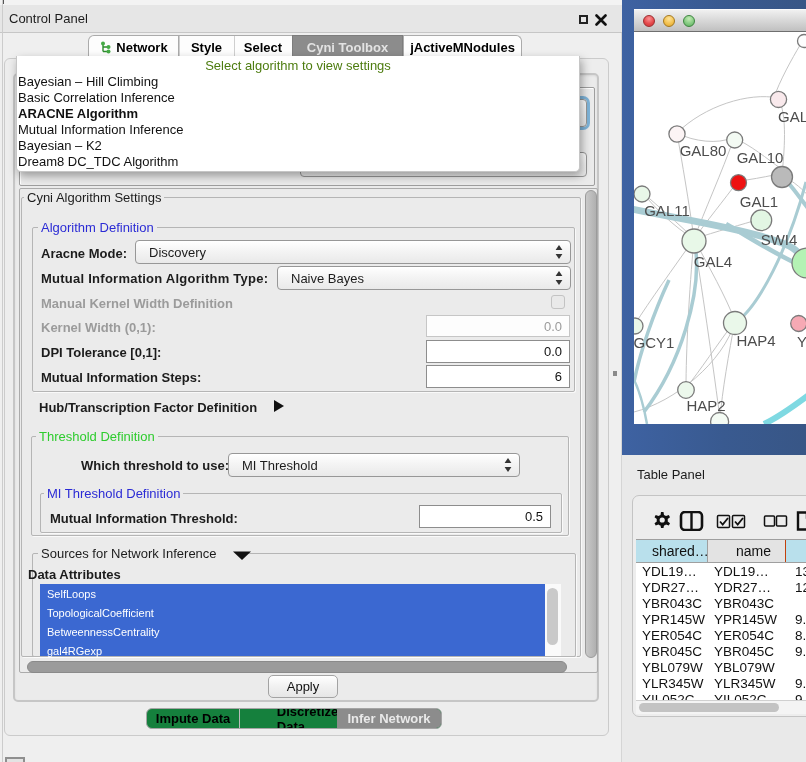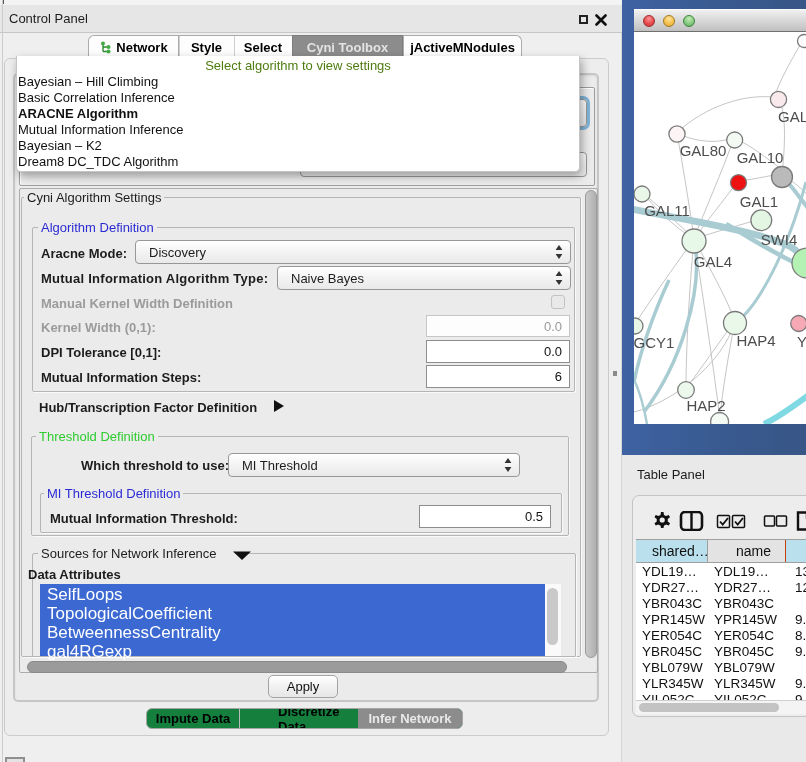--- a/index.html
+++ b/index.html
@@ -122,34 +122,34 @@
   <div class="abs b13" style="left:50px;top:511px;">Mutual Information Threshold:</div>
   <div class="field" style="left:419px;top:505px;width:132px;height:23px;">0.5</div>
 
   <div class="gbox" style="left:32px;top:553px;width:544px;height:104px;"></div>
   <div class="gtitle" style="left:38px;top:546px;color:#1c1c1c;padding-right:28px;">Sources for Network Inference</div>
   <svg class="abs" style="left:232px;top:550px;" width="20" height="11">
       <path d="M1 1.5 L19 1.5 L10 10 Z" fill="#111"></path>
     </svg>
   <div class="abs b13" style="left:28px;top:567px;">Data Attributes</div>
 
-  <div class="abs" style="left:40px;top:584px;width:505px;height:72px;background:#3b68d1;color:#fff;font-size:17px;line-height:19px;padding:1px 4px 0 7px;">
+  <div class="abs" style="left:40px;top:584px;width:505px;height:72px;background:#3b68d1;color:#fff;font-size:11px;line-height:19px;padding:1px 4px 0 7px;">
     SelfLoops<br>TopologicalCoefficient<br>BetweennessCentrality<br>gal4RGexp
   </div>
   <div class="abs" style="left:545px;top:584px;width:16px;height:72px;background:#fafafa;"></div>
   <div class="abs" style="left:547px;top:588px;width:11px;height:57px;background:#c9c9c9;border-radius:6px;"></div>
 
   <div class="abs" style="left:585px;top:190px;width:12px;height:468px;background:linear-gradient(90deg,#c9c9c9,#b0b0b0);border:1px solid #9b9b9b;border-radius:6px;"></div>
   <div class="abs" style="left:27px;top:661px;width:540px;height:12px;background:#9b9b9b;border:1px solid #8a8a8a;border-radius:6px;"></div>
 
   <div class="abs" style="left:268px;top:675px;width:70px;height:23px;border:1px solid #a3a3a3;border-radius:5px;background:linear-gradient(#ffffff,#f1f1f1 50%,#e6e6e6);text-align:center;line-height:22px;font-size:13px;color:#111;">Apply</div>
 
   <div class="abs" style="left:146px;top:708px;height:21px;display:flex;font-size:13px;font-weight:bold;border:1px solid #a5a5a5;border-radius:6px;overflow:hidden;background:#15803d;">
     <div style="width:92px;display:flex;align-items:center;justify-content:center;">Impute Data</div>
-    <div style="width:119px;display:flex;align-items:center;justify-content:center;border-left:1px solid #bbb;padding-left:38px;">Discretize Data</div>
+    <div style="width:98px;display:flex;align-items:center;justify-content:center;border-left:1px solid #bbb;padding-left:38px;">Discretize Data</div>
     <div style="width:104px;display:flex;align-items:center;justify-content:center;background:#8c8c8c;color:#e9e9e9;">Infer Network</div>
   </div>
 
   <div class="abs" style="left:5px;top:757px;width:20px;height:10px;border:2px solid #8f8f8f;background:#e3e3e3;"></div>
 </div>
 
 <div class="abs" style="left:16px;top:56px;width:564px;height:116px;background:#ffffff;border:1px solid #c6c6c6;border-top:none;border-radius:0 0 5px 5px;box-shadow:2px 4px 10px rgba(0,0,0,0.35);z-index:30;">
   <div style="height:18px;text-align:center;font-size:13px;color:#4d7c0f;line-height:19px;">Select algorithm to view settings</div>
   <div style="font-size:13px;color:#111;line-height:16px;padding-left:1px;">
     Bayesian – Hill Climbing<br>

